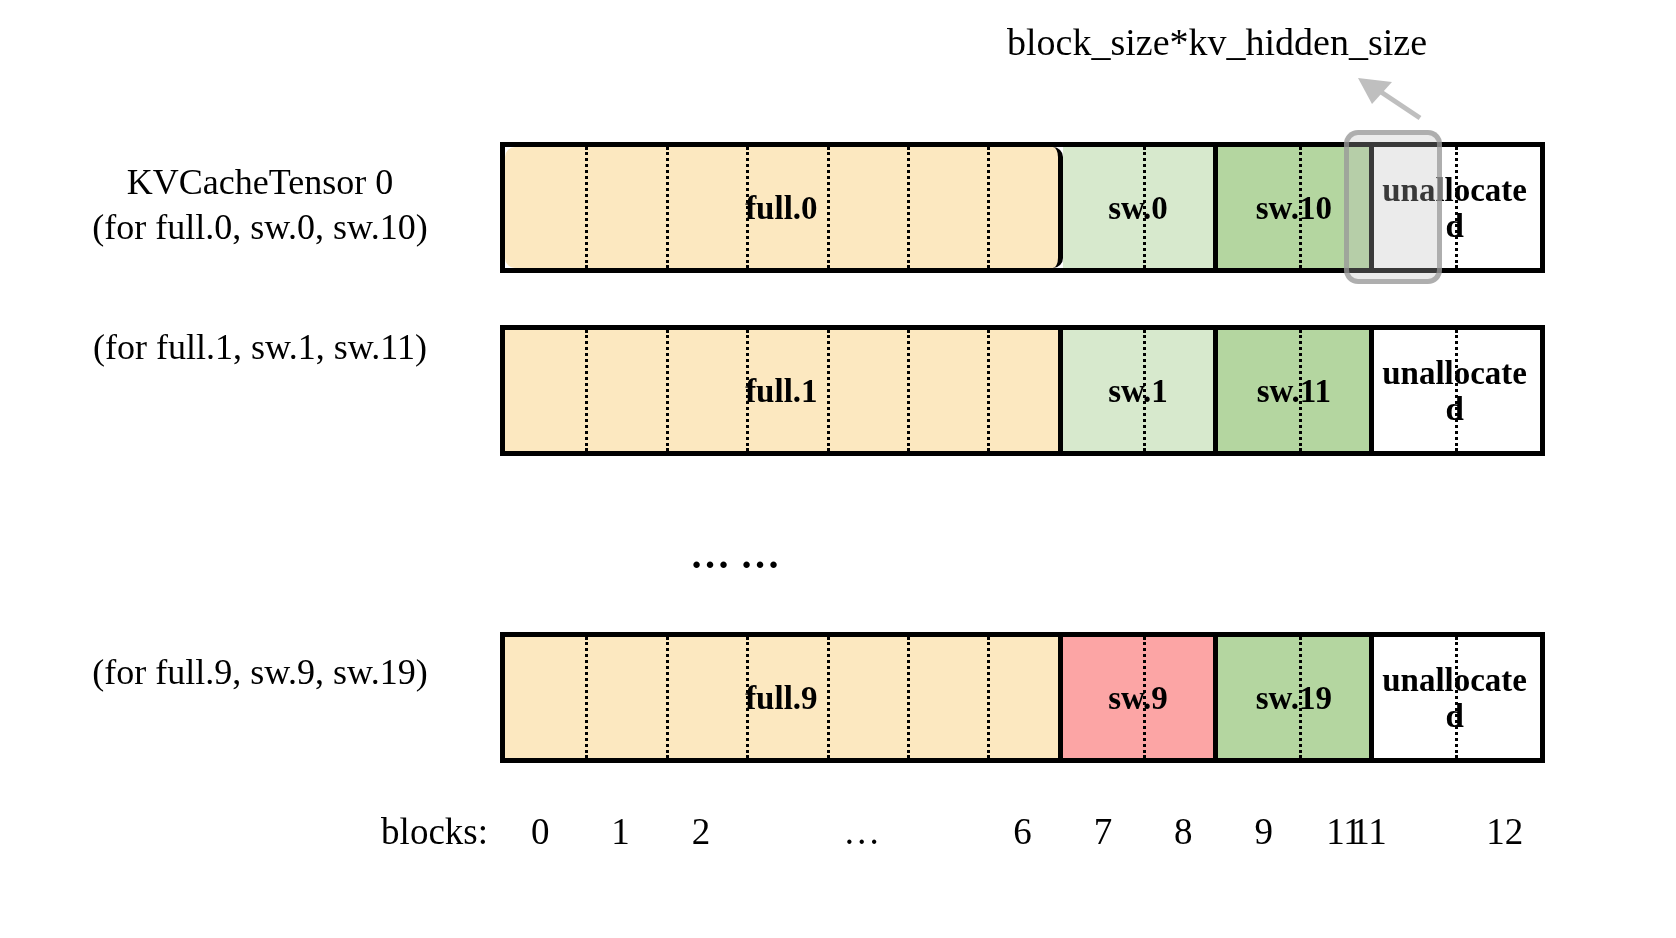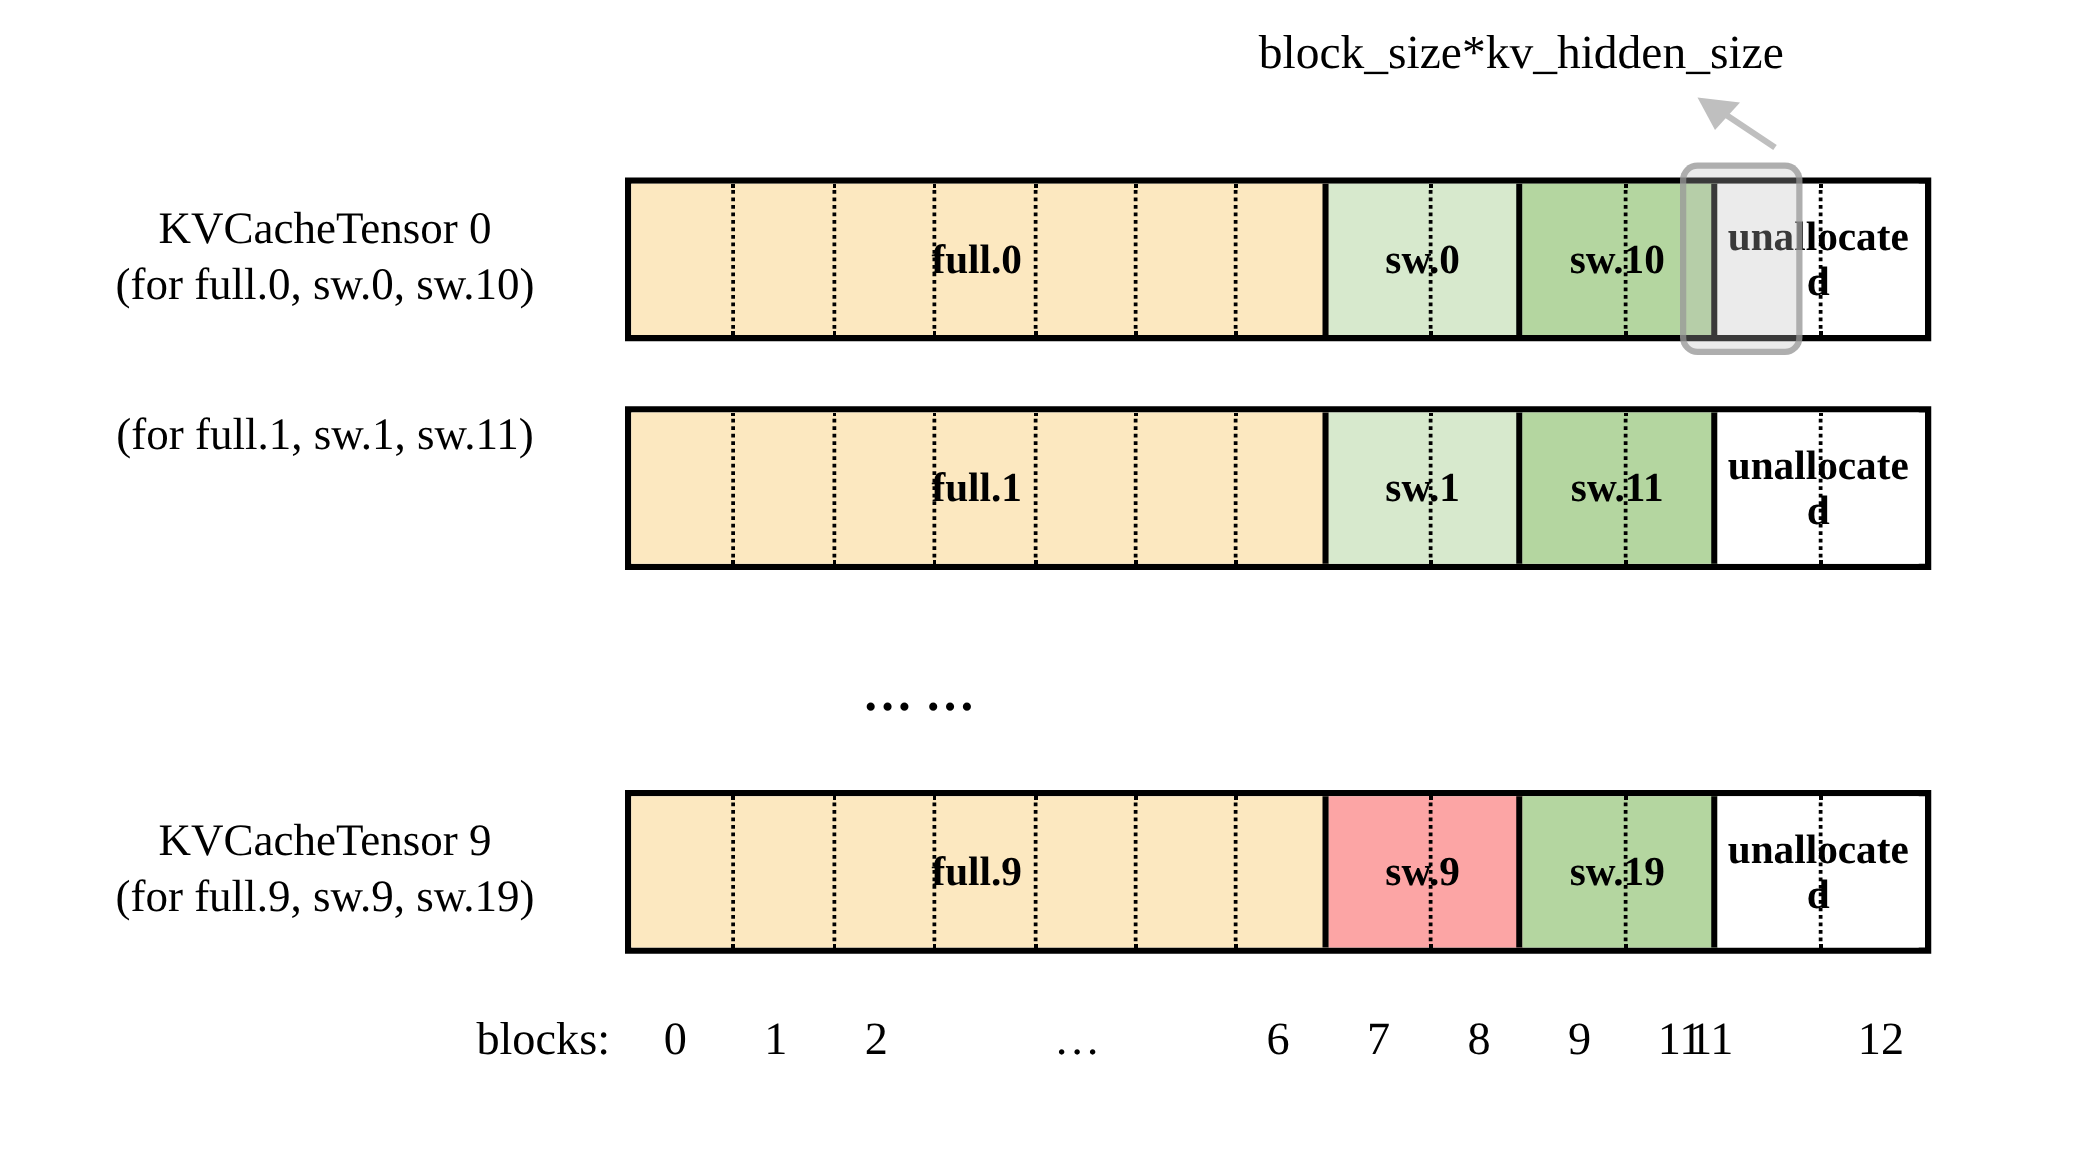--- a/index.html
+++ b/index.html
@@ -127,21 +127,21 @@
     <line x1="1420" y1="118" x2="1375" y2="88" stroke="#BFBFBF" stroke-width="5"></line>
     <polygon points="1358,78 1392,82 1372,104" fill="#BFBFBF"></polygon>
   </svg>
 
   <div id="rows-host">
       <div class="row-label" style="top: 160px;">
         <span class="l2">KVCacheTensor 0</span>
         <span class="l2">(for full.0, sw.0, sw.10)</span>
       </div>
       <div class="bar" style="top: 142px;">
-        <div class="seg sep" style="background: rgb(252, 232, 192); flex: 0 0 557.692px;">
+        <div class="seg sep" style="background: rgb(252, 232, 192); flex: 0 0 557.692px; border-radius: 10px;">
           <div class="dotted" style="left: 80.3846px;"></div>
           <div class="dotted" style="left: 160.769px;"></div>
           <div class="dotted" style="left: 241.154px;"></div>
           <div class="dotted" style="left: 321.538px;"></div>
           <div class="dotted" style="left: 401.923px;"></div>
           <div class="dotted" style="left: 482.308px;"></div>
           <div class="lbl">full.0</div>
         </div>
         <div class="seg sep" style="background: rgb(215, 233, 205); flex: 0 0 155.769px;">
           <div class="dotted" style="left: 80.3846px;"></div>
@@ -176,21 +176,20 @@
         <div class="seg sep" style="background: rgb(180, 214, 160); flex: 0 0 155.769px;">
           <div class="dotted" style="left: 80.3846px;"></div>
           <div class="lbl">sw.11</div>
         </div>
         <div class="seg" style="background: rgb(255, 255, 255); flex: 0 0 160.769px;">
           <div class="dotted" style="left: 80.3846px;"></div>
           <div class="lbl" style="width: 150px; word-break: break-all;">unallocated</div>
         </div>
       </div>
       <div class="row-label" style="top: 650px;">
-        <span class="l2">KVCacheTensor 9</span>
         <span class="l2">(for full.9, sw.9, sw.19)</span>
       </div>
       <div class="bar" style="top: 632px;">
         <div class="seg sep" style="background: rgb(252, 232, 192); flex: 0 0 557.692px;">
           <div class="dotted" style="left: 80.3846px;"></div>
           <div class="dotted" style="left: 160.769px;"></div>
           <div class="dotted" style="left: 241.154px;"></div>
           <div class="dotted" style="left: 321.538px;"></div>
           <div class="dotted" style="left: 401.923px;"></div>
           <div class="dotted" style="left: 482.308px;"></div>

